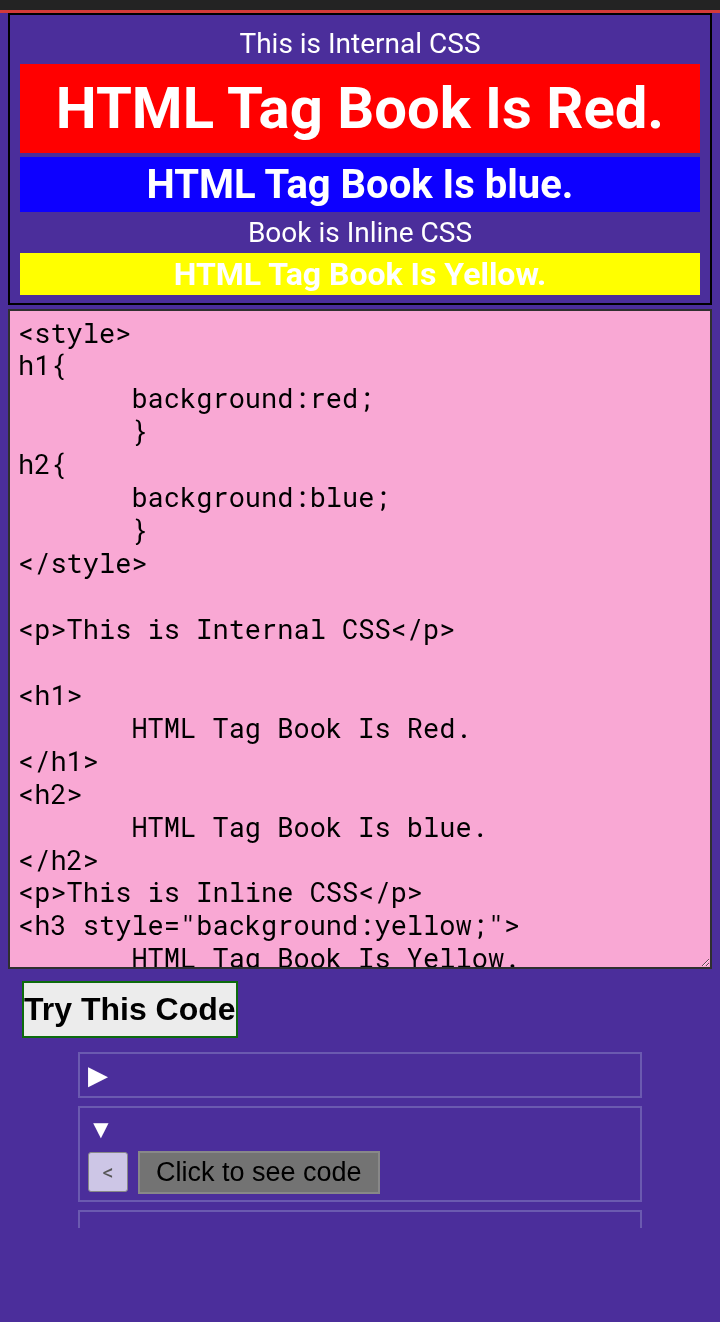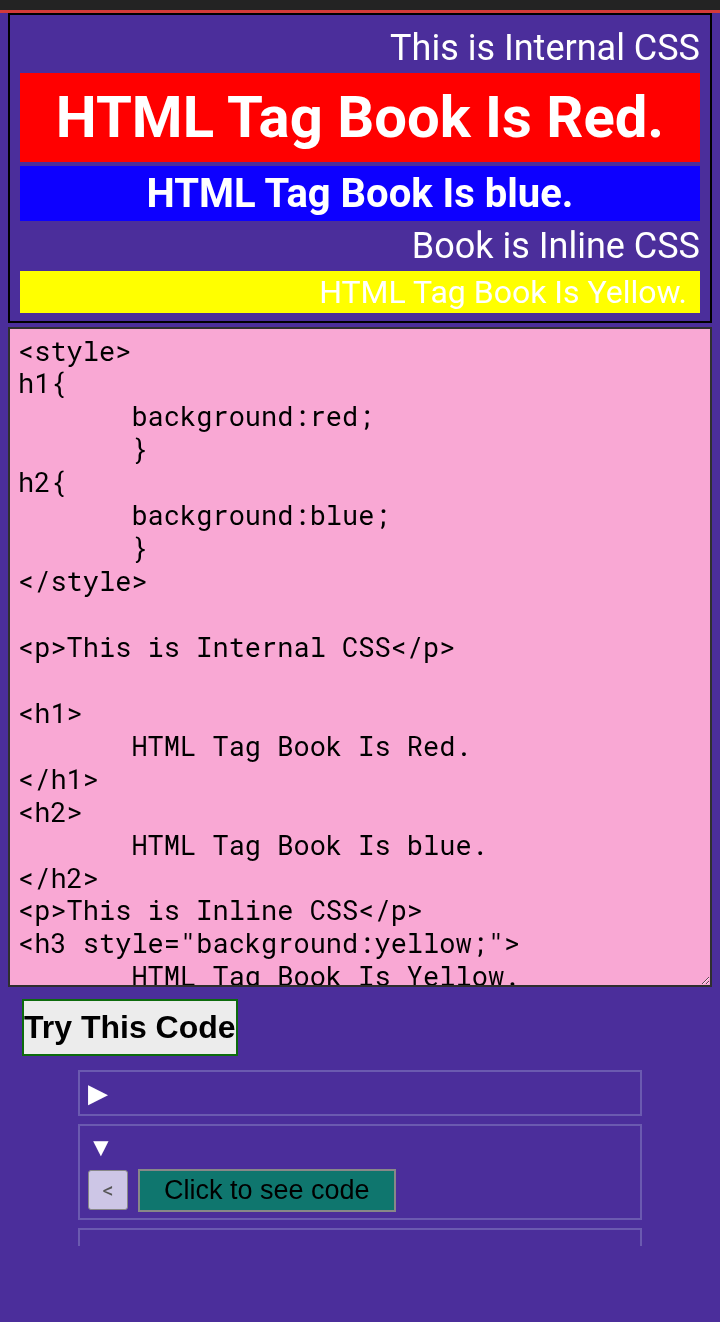--- a/index.html
+++ b/index.html
@@ -27,22 +27,22 @@
   padding: 0 8px 15px 8px;
   min-height: 1309px;
 }
 .preview-frame {
   border: 2px solid #000;
   background: #4b2e9b;
   padding: 8px 10px 8px 10px;
 }
 .preview-text {
   color: #fff;
-  font-size: 36px;
-  text-align: right;
+  font-size: 28px;
+  text-align: center;
   padding: 4px 0;
 }
 .h1-block {
   background: red;
   color: #fff;
   font-size: 58px;
   font-weight: 700;
   text-align: center;
   line-height: 1.25;
   padding: 8px 6px;
@@ -53,22 +53,22 @@
   color: #fff;
   font-size: 40px;
   font-weight: 700;
   text-align: center;
   padding: 4px 6px;
 }
 .h3-block {
   background: yellow;
   color: #fff;
   font-size: 32px;
-  font-weight: 400;
-  text-align: right;
+  font-weight: 700;
+  text-align: center;
   padding: 2px 13px;
 }
 .code-area {
   width: 100%;
   height: 660px;
   font-family: 'Roboto Mono', 'Courier New', monospace;
   font-size: 27px;
   line-height: 1.22;
   background: #f9a8d4;
   border: 2px solid #2f2f2f;
@@ -121,22 +121,22 @@
   border-radius: 3px;
   font-size: 22px;
   color: #555;
   display: flex;
   align-items: center;
   justify-content: center;
   cursor: pointer;
 }
 .see-btn {
   font-size: 27px;
-  padding: 4px 24px;
-  background: #0f766e;
+  padding: 4px 16px;
+  background: #737373;
   border: 2px solid #888;
   cursor: pointer;
 }
 .partial-accordion {
   border-top: 2px solid #6b5ab0;
   border-left: 2px solid #6b5ab0;
   border-right: 2px solid #6b5ab0;
   height: 18px;
 }
 </style>

